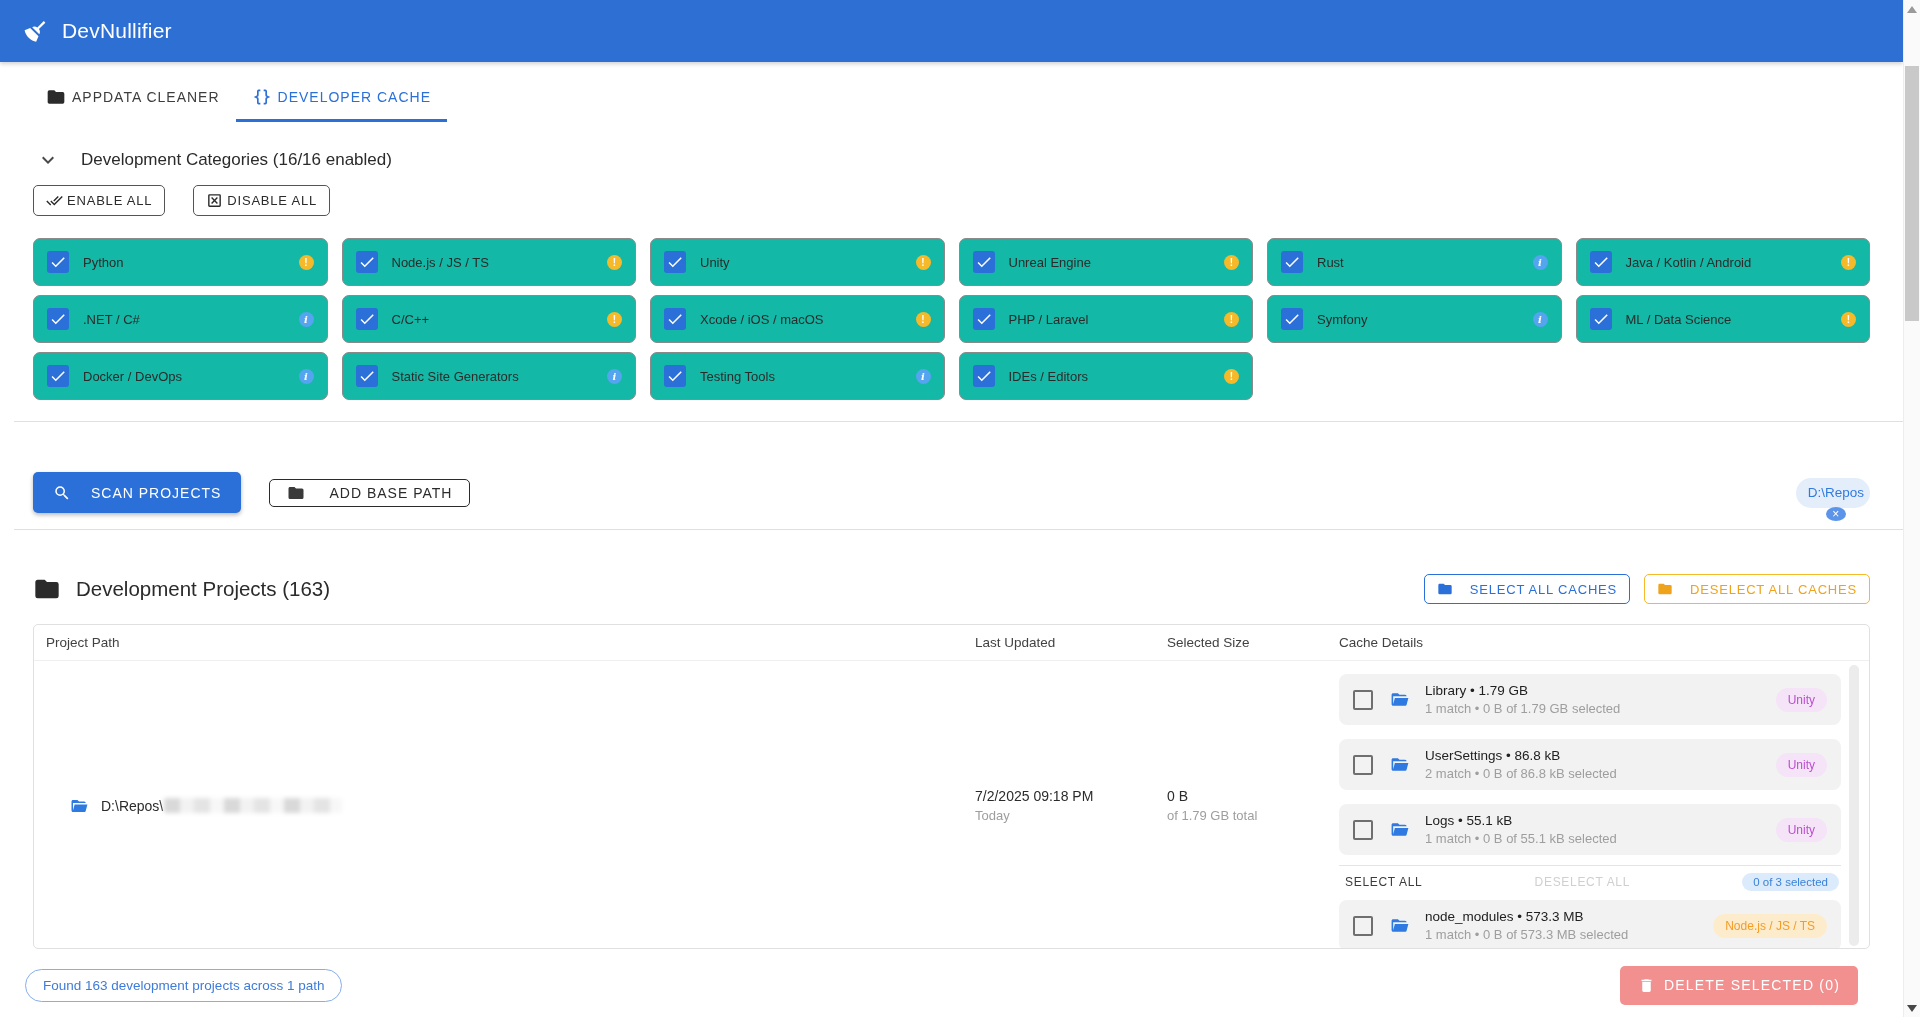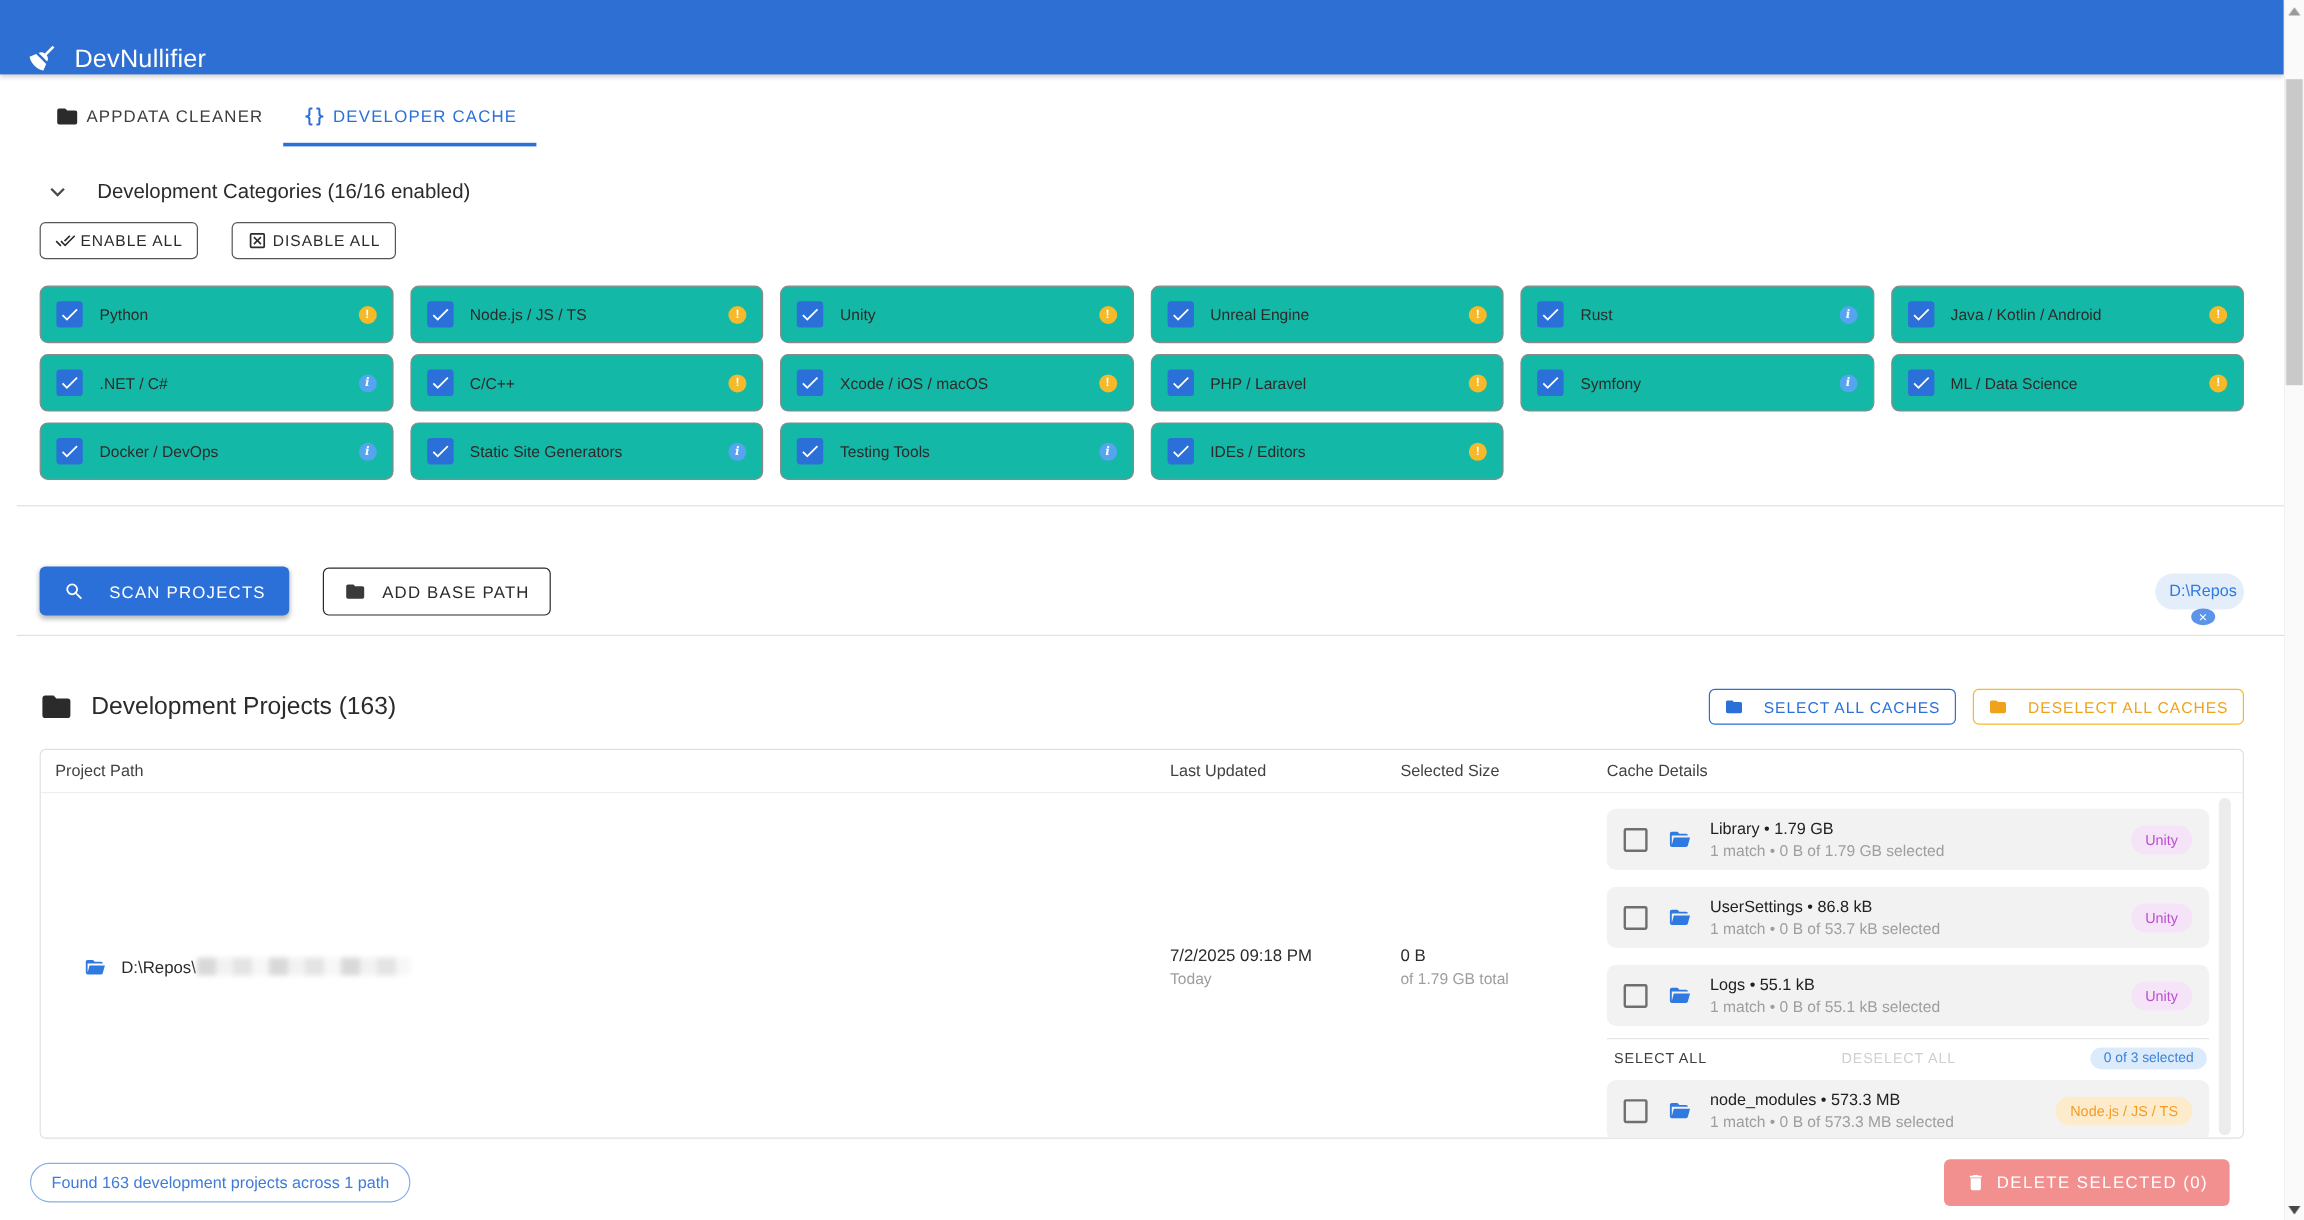--- a/index.html
+++ b/index.html
@@ -1,21 +1,21 @@
 <!DOCTYPE html>
 <html><head>
 <meta charset="utf-8">
 <style>
   * { box-sizing: border-box; margin: 0; padding: 0; }
   html,body { width:1920px; height:1017px; overflow:hidden; background:#fff;
     font-family:"Liberation Sans", sans-serif; color:#212121; }
 
   
   .app-bar { height:62px; width:calc(100% - 17px); background:#2d6fd3;
-    display:flex; align-items:flex-end; padding:0 10px 0 22px;
+    display:flex; align-items:center; padding:0 10px 0 22px;
     box-shadow:0 2px 4px rgba(0,0,0,.18); }
   .app-bar svg { width:27px; height:27px; fill:#fff; }
   .app-title { color:#fff; font-size:21px; font-weight:500; margin-left:13px; letter-spacing:.2px; }
 
   
   .page { padding:0 50px 0 33px; }
 
   
   .tabs { display:flex; margin:10px 0 0 -3px; }
   .tab { display:flex; align-items:center; gap:6px; padding:15px 16px 12px 16px;
@@ -56,21 +56,21 @@
 
   hr.divider { border:none; border-top:1px solid #e0e0e0; margin:21px -36px 0 -19px; }
 
   
   .scan-row { display:flex; align-items:center; margin-top:50px; }
   .btn-primary { display:flex; align-items:center; gap:20px; height:41px; padding:0 20px;
     background:#2a70d8; border:none; border-radius:5px; color:#fff; font-size:14px;
     font-weight:500; letter-spacing:1px; cursor:pointer; font-family:inherit;
     box-shadow:0 2px 4px rgba(0,0,0,.28); }
   .btn-primary svg { width:18px; height:18px; fill:#fff; }
-  .btn-outline-dark { margin-left:28px; display:flex; align-items:center; gap:13px; height:40px;
+  .btn-outline-dark { margin-left:28px; display:flex; align-items:center; gap:24px; height:28px;
     padding:0 17px; background:#fff; border:1px solid #2b2b2b; border-radius:5px;
     font-size:14px; font-weight:500; letter-spacing:1px; color:#2b2b2b; cursor:pointer;
     font-family:inherit; }
   .btn-outline-dark svg { width:18px; height:18px; fill:#3a3a3a; }
   .path-chip { margin-left:auto; display:flex; align-items:center; gap:7px; height:30px;
     padding:0 6px 0 12px; background:#e4eefb; border-radius:15px; color:#2f7ae0;
     font-size:13.5px; cursor:pointer;flex-direction:column; }
   .path-chip svg { width:16px; height:16px; fill:#2f7ae0; }
   .chip-close { width:20px; height:20px; border-radius:50%; background:#5b94e8; color:#fff;
     display:flex; align-items:center; justify-content:center; font-size:12px; cursor:pointer; }
@@ -436,21 +436,21 @@
           <span class="chip" data-variant="unity">Unity</span>
         </div>
 
         <div class="cache-card">
           <span class="cache-cb"></span>
           <svg viewBox="0 0 24 24">
               <path d="M19,20H4C2.89,20 2,19.1 2,18V6C2,4.89 2.89,4 4,4H10L12,6H19A2,2 0 0,1 21,8H4V18L6.14,10H23.21L20.93,18.5C20.7,19.37 19.92,20 19,20Z"></path>
             </svg>
           <span class="cache-text">
             <div class="cache-title">UserSettings • 86.8 kB</div>
-            <div class="cache-sub">1 match • 0 B of 53.7 kB selected</div>
+            <div class="cache-sub">2 match • 0 B of 86.8 kB selected</div>
           </span>
           <span class="chip" data-variant="unity">Unity</span>
         </div>
 
         <div class="cache-card">
           <span class="cache-cb"></span>
           <svg viewBox="0 0 24 24">
               <path d="M19,20H4C2.89,20 2,19.1 2,18V6C2,4.89 2.89,4 4,4H10L12,6H19A2,2 0 0,1 21,8H4V18L6.14,10H23.21L20.93,18.5C20.7,19.37 19.92,20 19,20Z"></path>
             </svg>
           <span class="cache-text">

